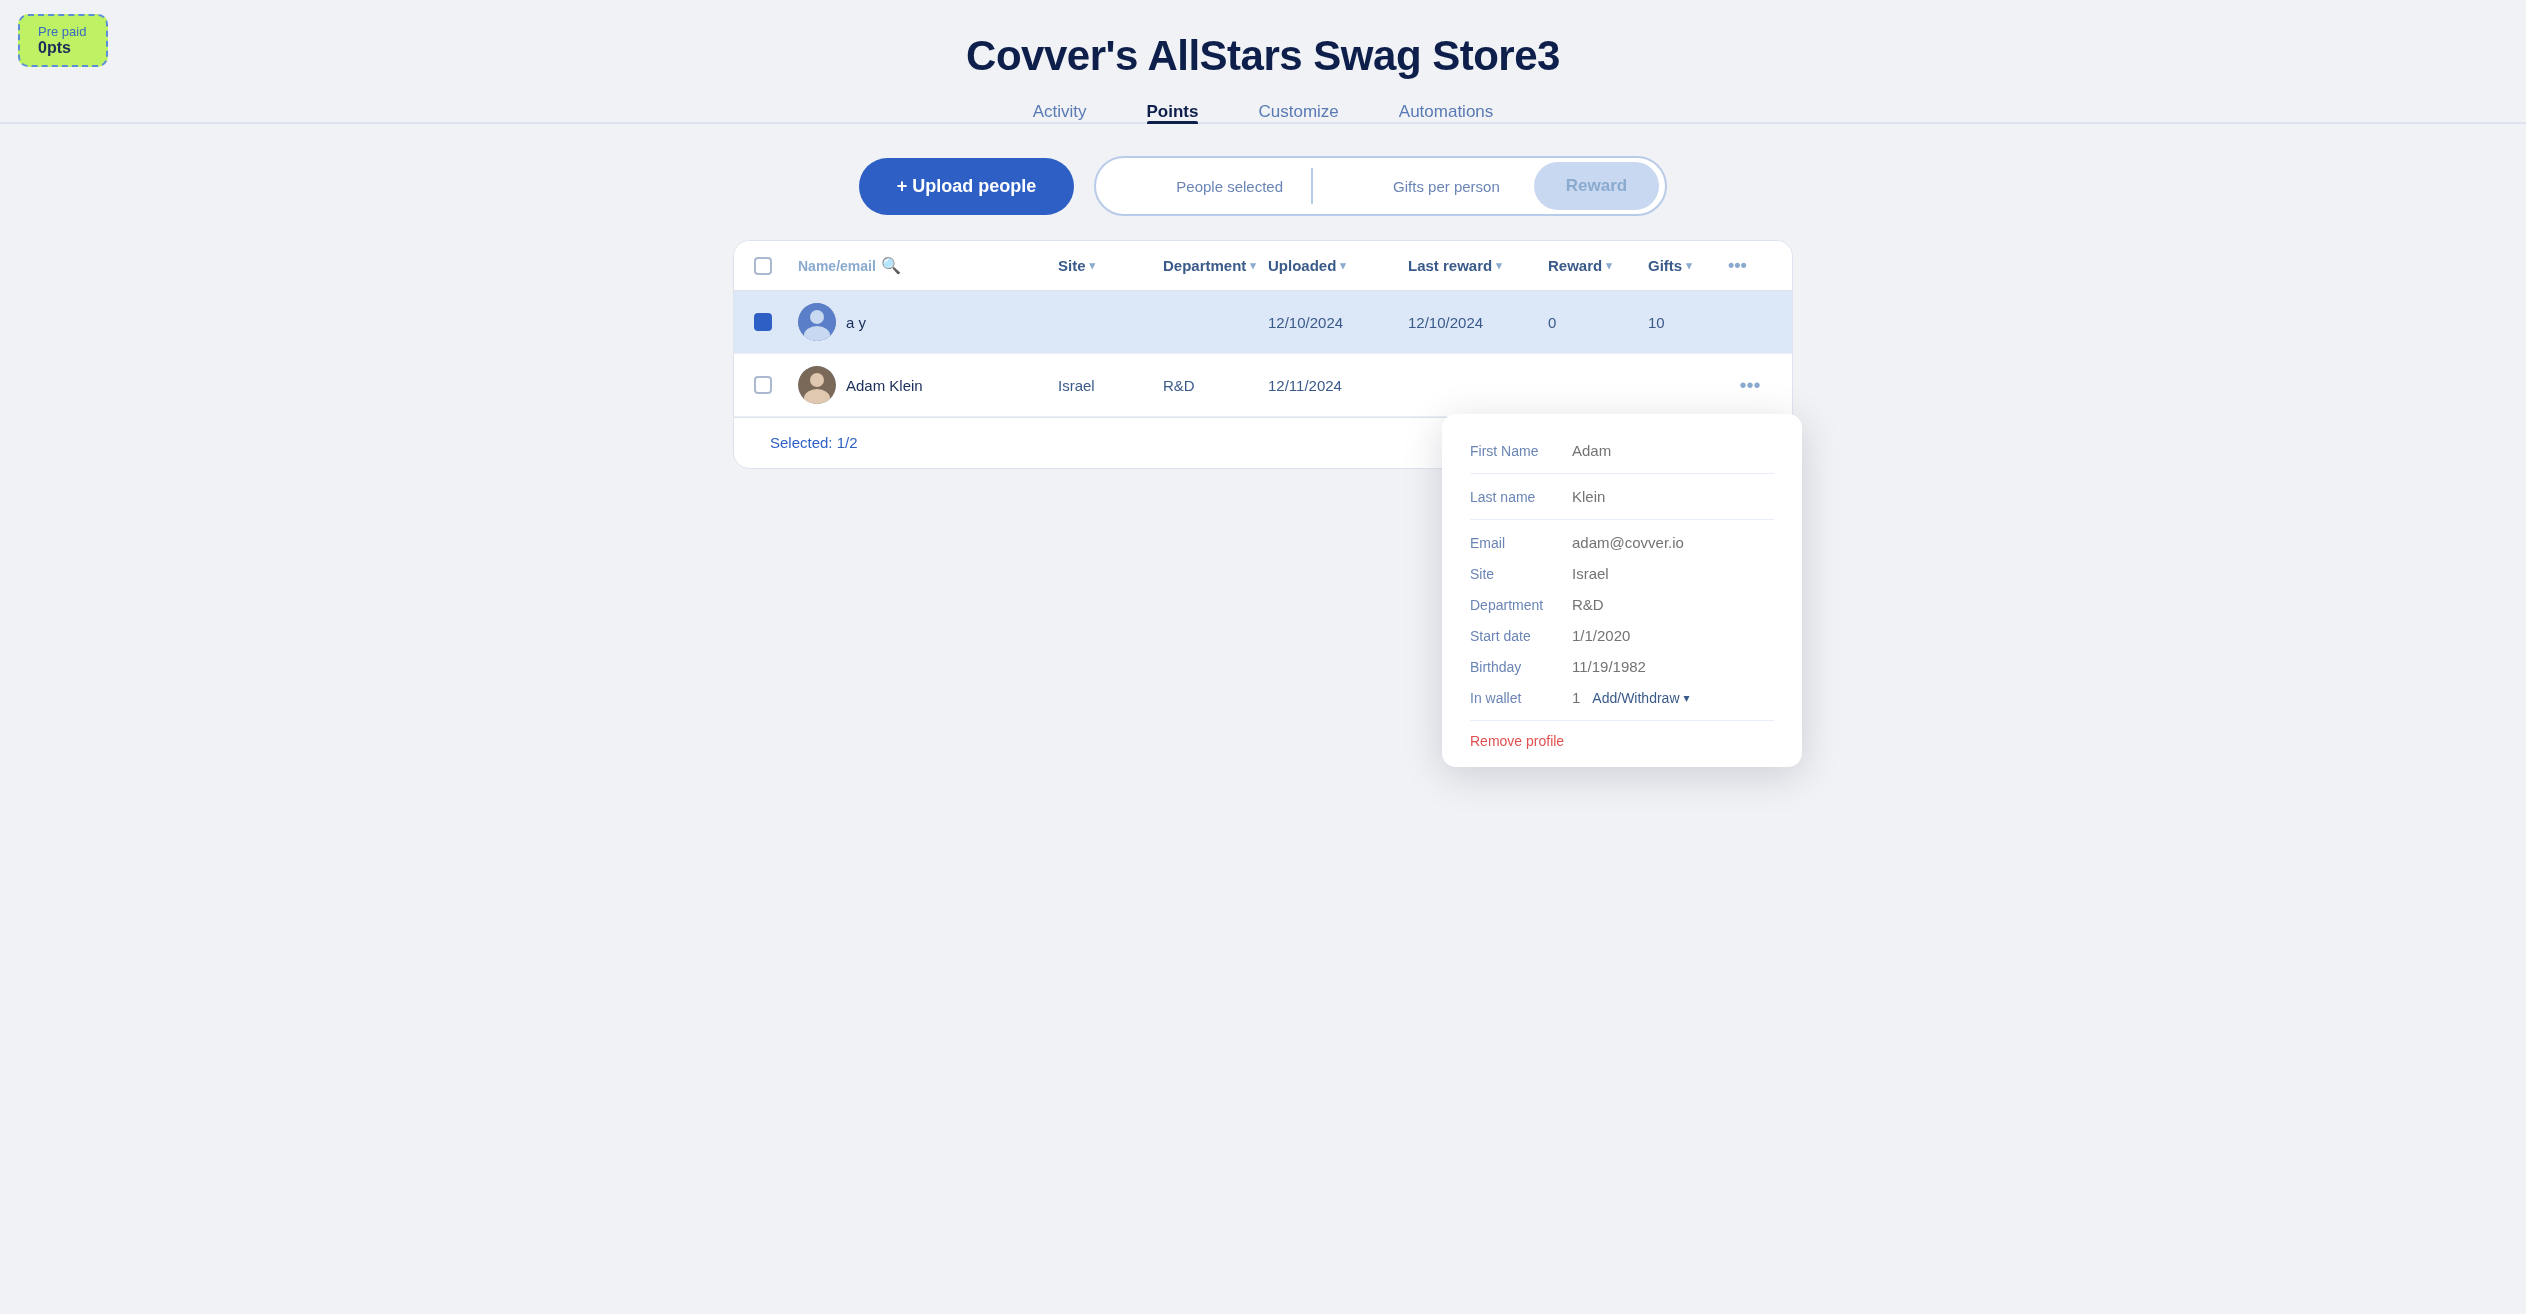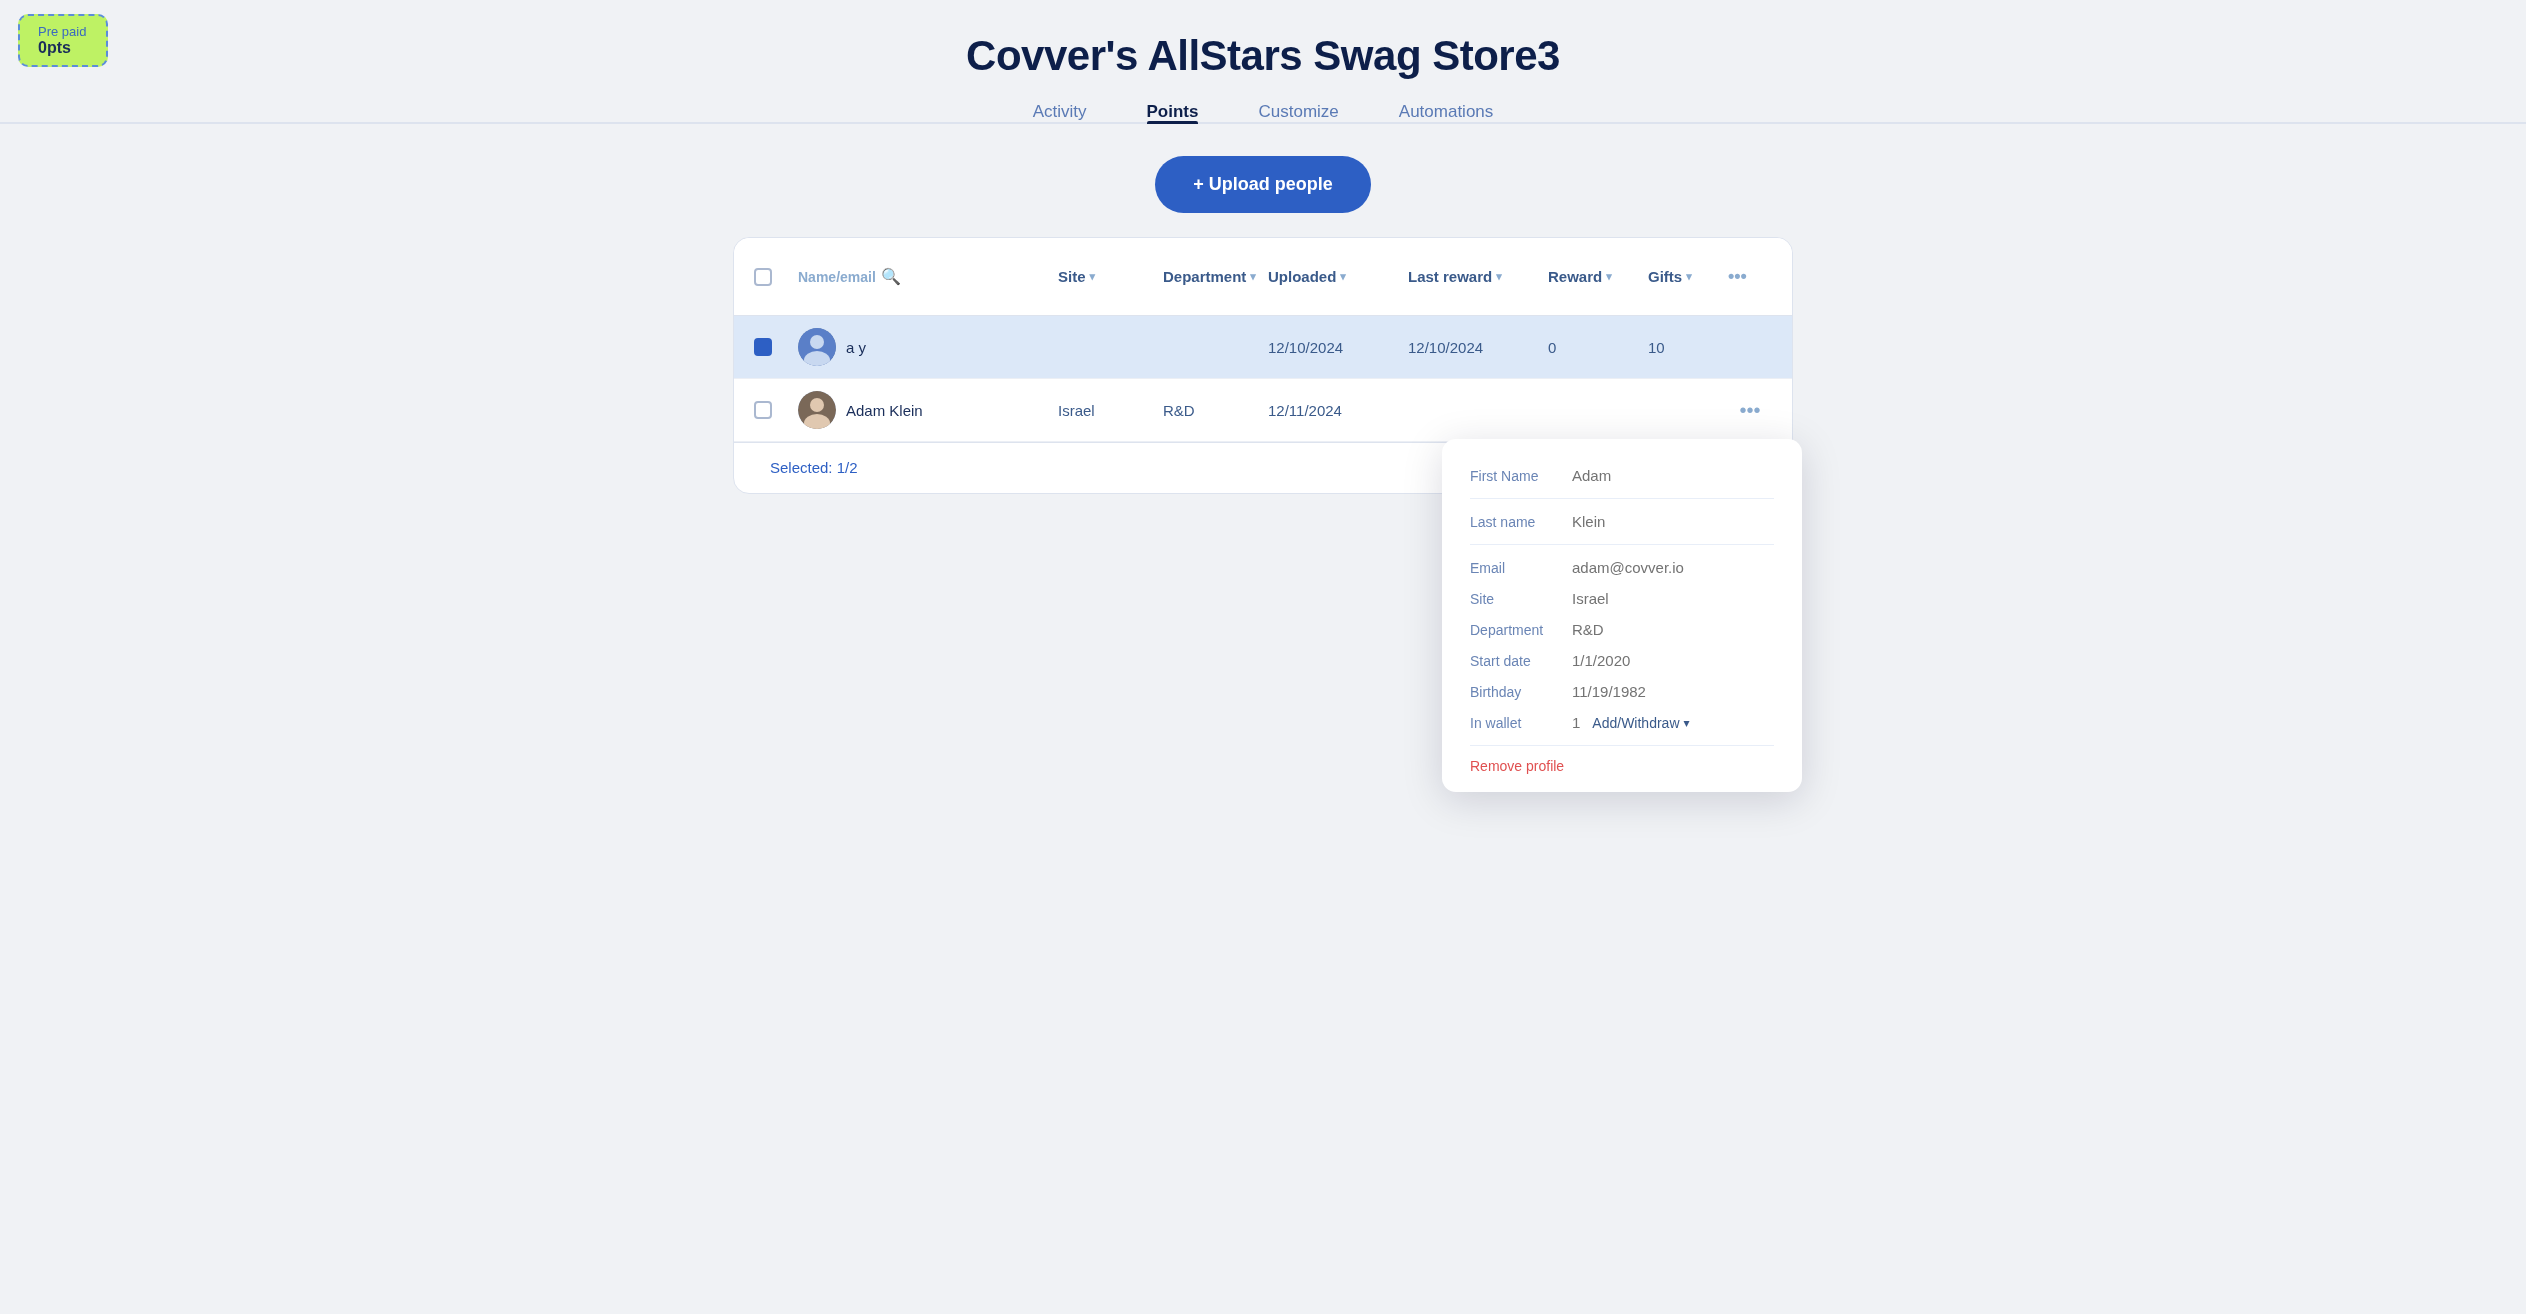--- a/index.html
+++ b/index.html
@@ -154,21 +154,21 @@
       border: 1.5px solid #dde3ee;
       overflow: visible;
       position: relative;
     }
 
     
     .table-header-row {
       display: grid;
       grid-template-columns: 44px 260px 1fr 1fr 140px 140px 100px 80px 44px;
       align-items: center;
-      padding: 28px 20px;
+      padding: 14px 20px;
       border-bottom: 1.5px solid #dde3ee;
       background: white;
       border-radius: 16px 16px 0 0;
     }
     .th {
       font-size: 15px;
       color: #3a5a8a;
       font-weight: 600;
       display: flex;
       align-items: center;
@@ -350,20 +350,32 @@
     <div class="nav-tab">Customize</div>
     <div class="nav-tab">Automations</div>
   </nav>
 </div>
 
 <div class="main-content">
 
   <div class="toolbar-row">
     <button class="upload-btn">+ Upload people</button>
 
+    <div class="reward-bar">
+      <div class="reward-segment">
+        <input type="text" style="">
+        <span class="seg-label">People selected</span>
+      </div>
+      <div class="reward-divider"></div>
+      <div class="reward-segment">
+        <input type="text" style="">
+        <span class="seg-label">Gifts per person</span>
+      </div>
+      <button class="reward-btn">Reward</button>
+    </div>
   </div>
 
   <div class="table-container">
 
     <div class="table-header-row">
       <div>
         <div class="cb"></div>
       </div>
       <div class="th">
         <span class="search-area">

